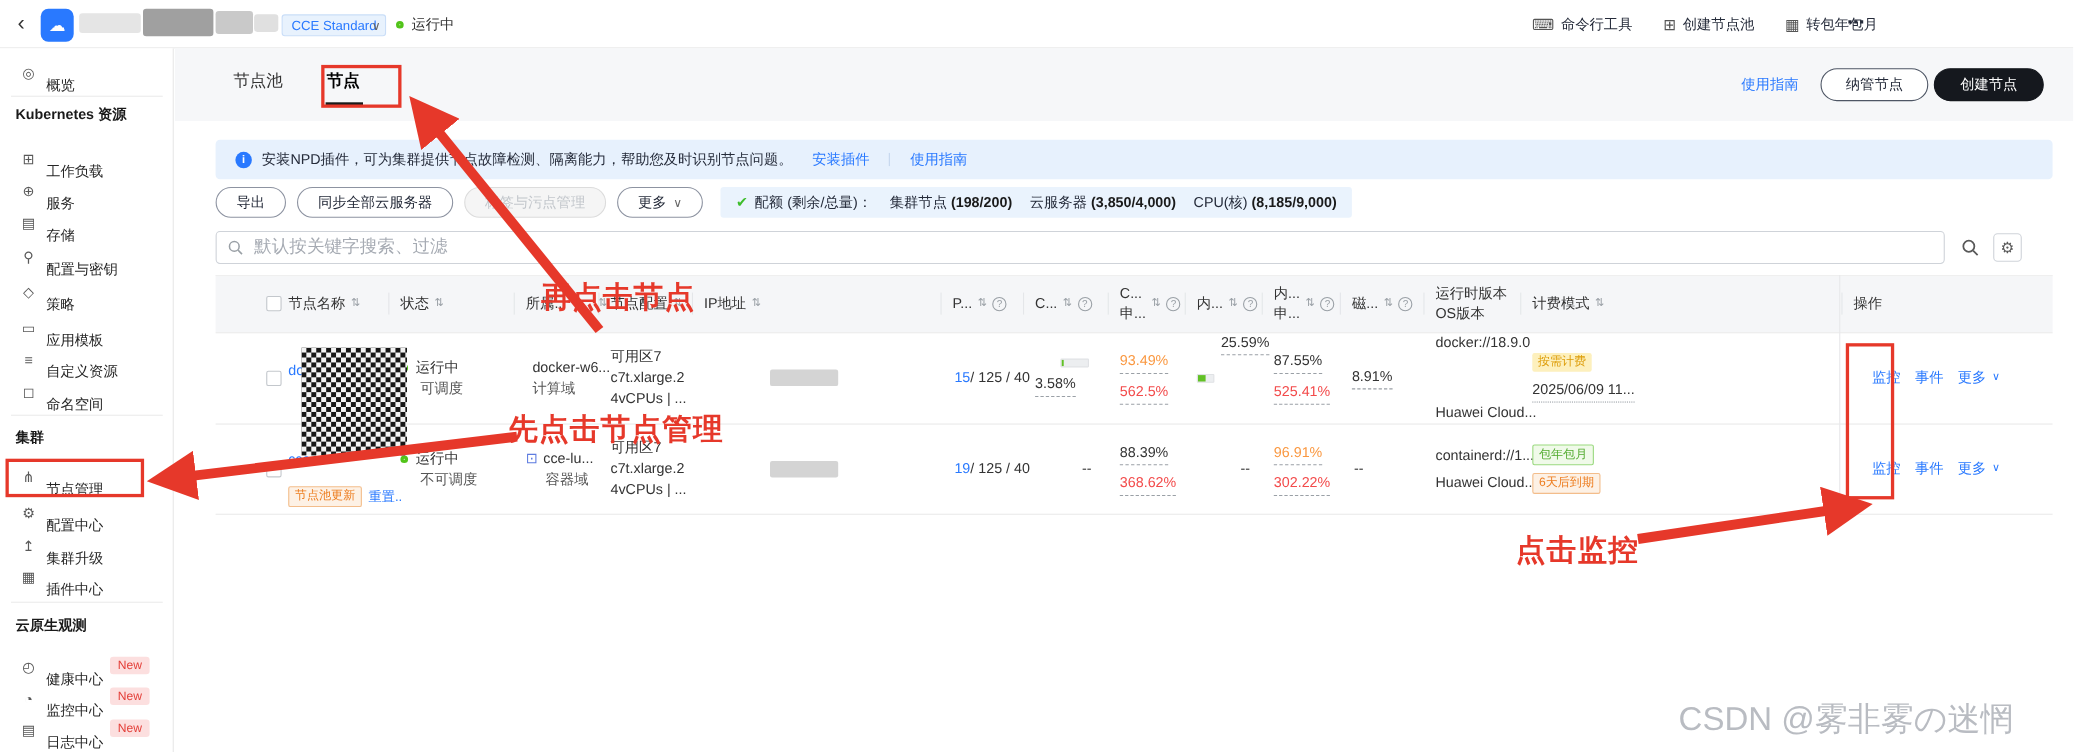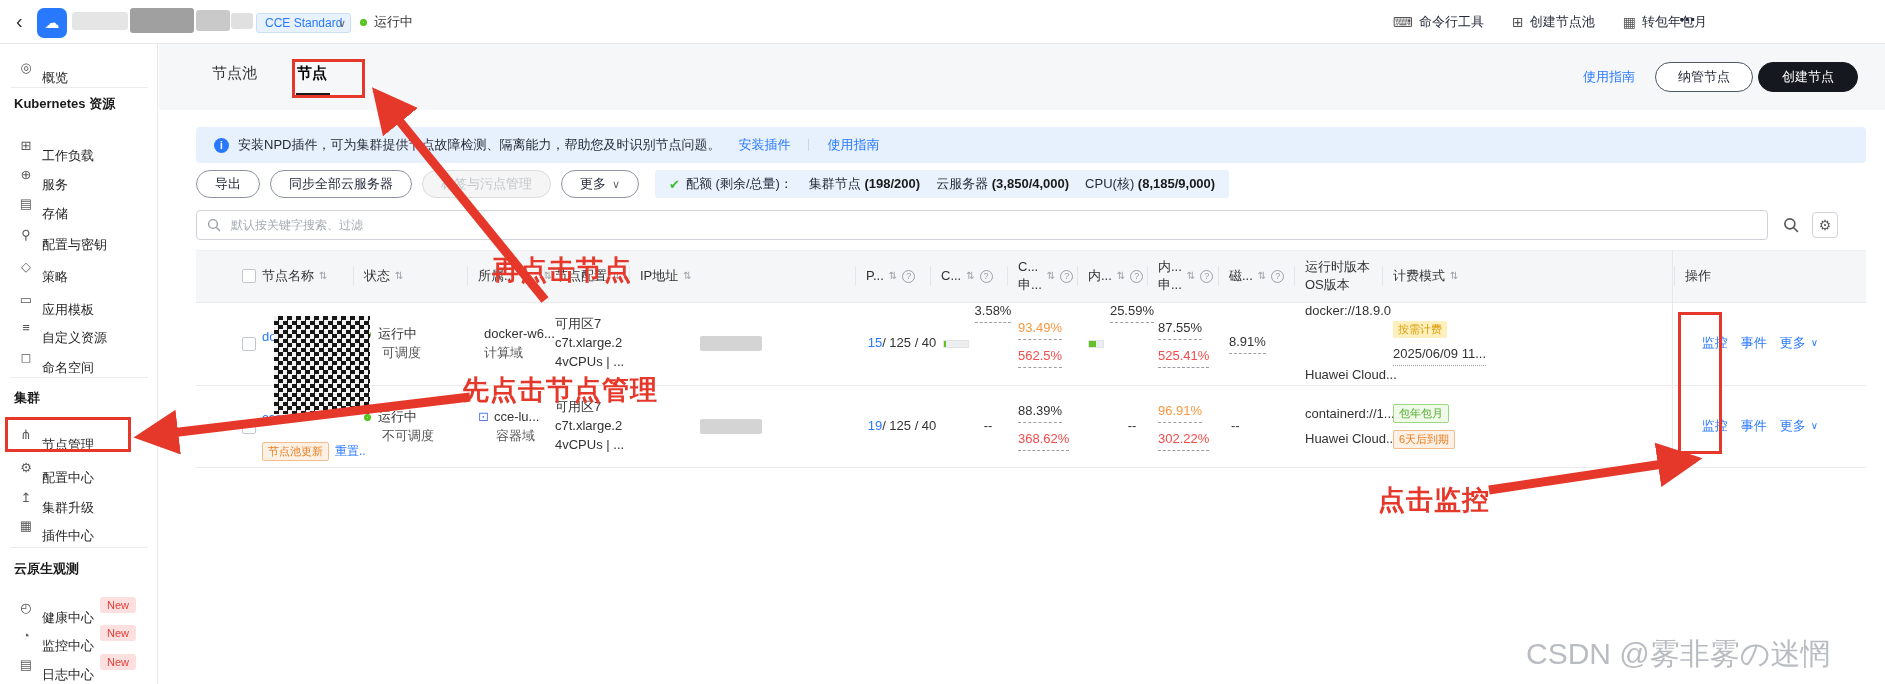--- a/index.html
+++ b/index.html
@@ -58,21 +58,21 @@
     background:#fff;border:1px solid #8d93a1;color:#252b3a;cursor:pointer;white-space:nowrap;}
   .tpill.disabled{background:#f5f5f5;border-color:#dcdcdc;color:#c3c7cc;cursor:default;}
   .quota{height:28px;background:#eaf3fd;border-radius:3px;display:flex;align-items:center;gap:6px;
     padding:0 14px;margin-left:6px;white-space:nowrap;font-size:13px;color:#252b3a;}
   .quota .qcheck{color:#3dbd2b;font-weight:bold;}
   .quota b{color:#1a1a1a;}
 
   
   .search{position:absolute;left:196px;top:210px;width:1572px;height:30px;border:1px solid #cfd3d9;border-radius:4px;
     background:#fff;display:flex;align-items:center;}
-  .search input{border:none;outline:none;flex:1;font-size:12px;color:#333;margin-left:8px;font-family:inherit;background:transparent;}
+  .search input{border:none;outline:none;flex:1;font-size:16px;color:#333;margin-left:8px;font-family:inherit;background:transparent;}
   .search input::placeholder{color:#a6abb3;}
   .mag{margin-left:10px;}
   .iconbtn{position:absolute;top:212px;width:26px;height:26px;display:flex;align-items:center;justify-content:center;
     color:#595959;cursor:pointer;}
   .iconbtn.boxed{border:1px solid #cfd3d9;border-radius:4px;font-size:14px;}
 
   
   .tablewrap{position:absolute;left:196px;top:250px;width:1670px;height:218px;}
   .thead-bg{position:absolute;left:0;top:0;width:1670px;height:52px;background:#f5f6f8;border-top:1px solid #efefef;}
   .rowline{position:absolute;left:0;width:1670px;height:1px;background:#eaeaea;}
@@ -410,21 +410,21 @@
         <div>c7t.xlarge.2</div>
         <div>4vCPUs | ...</div>
       </div>
       <div class="cell" style="left: 444px; width: 212px; top: 52px; height: 83px;">
         <div class="ipblur"></div>
       </div>
       <div class="cell" style="left: 670px; width: 72px; top: 52px; height: 83px; flex-direction: row; align-items: center; white-space: nowrap;">
         <span class="link">15</span>
         <span> / 125 / 40</span>
       </div>
-      <div class="cell" style="left: 745px; width: 72px; top: 52px; height: 83px; flex-direction: row; align-items: center; gap: 6px;">
+      <div class="cell" style="left: 745px; width: 72px; top: 52px; height: 83px; flex-direction: column; align-items: center; gap: 6px;">
         <span class="bar">
           <i style="width: 2px;"></i>
         </span>
         <span class="dash">3.58%</span>
       </div>
       <div class="cell" style="left: 892px; width: 66px; top: 52px; height: 83px; flex-direction: row; align-items: center; gap: 6px;">
         <span class="bar">
           <i style="width: 7px;"></i>
         </span>
         <span class="dash">25.59%</span>

